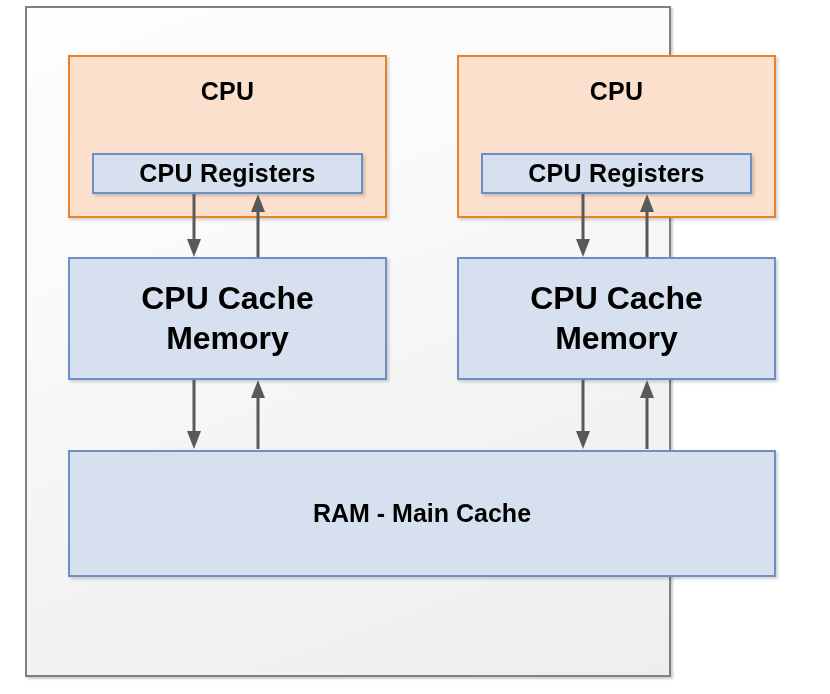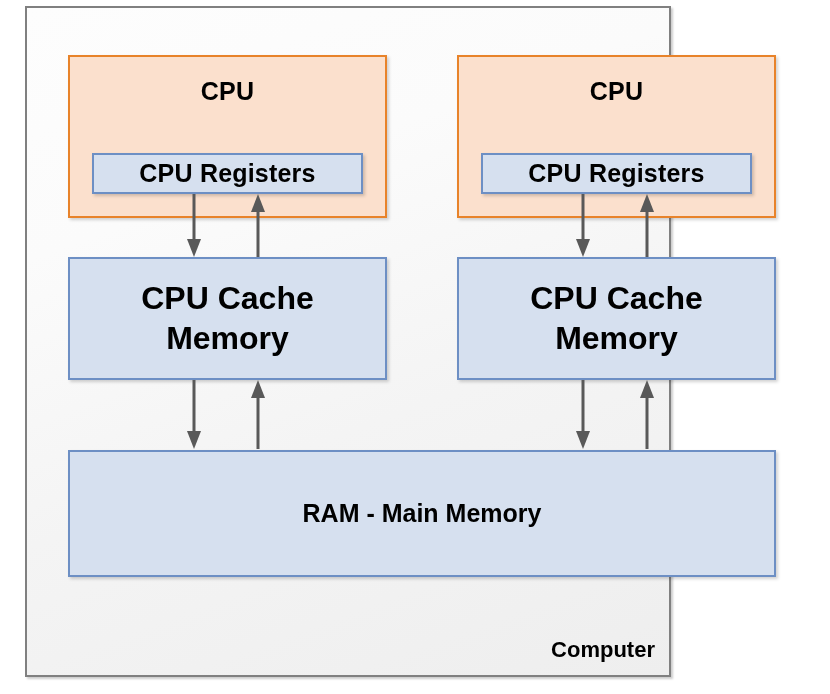--- a/index.html
+++ b/index.html
@@ -171,19 +171,18 @@
       </svg>
     </div>
     <div class="arrow" style="left:613px; top:372px;">
       <svg width="14" height="70" viewBox="0 0 14 70">
         <line x1="7" y1="69" x2="7" y2="16" stroke="#595959" stroke-width="3"></line>
         <polygon points="7,0 0,18 14,18" fill="#595959"></polygon>
       </svg>
     </div>
 
     <div class="box box-blue box-ram" style="left:41px; top:442px; width:708px; height:127px;">
-      <span>RAM - Main Memory</span>
+      <span>RAM - Main Cache</span>
     </div>
 
-    <div class="frame-label" style="right:14px; bottom:12px;">Computer</div>
 
   </div>
 </div>
 
 </body></html>

